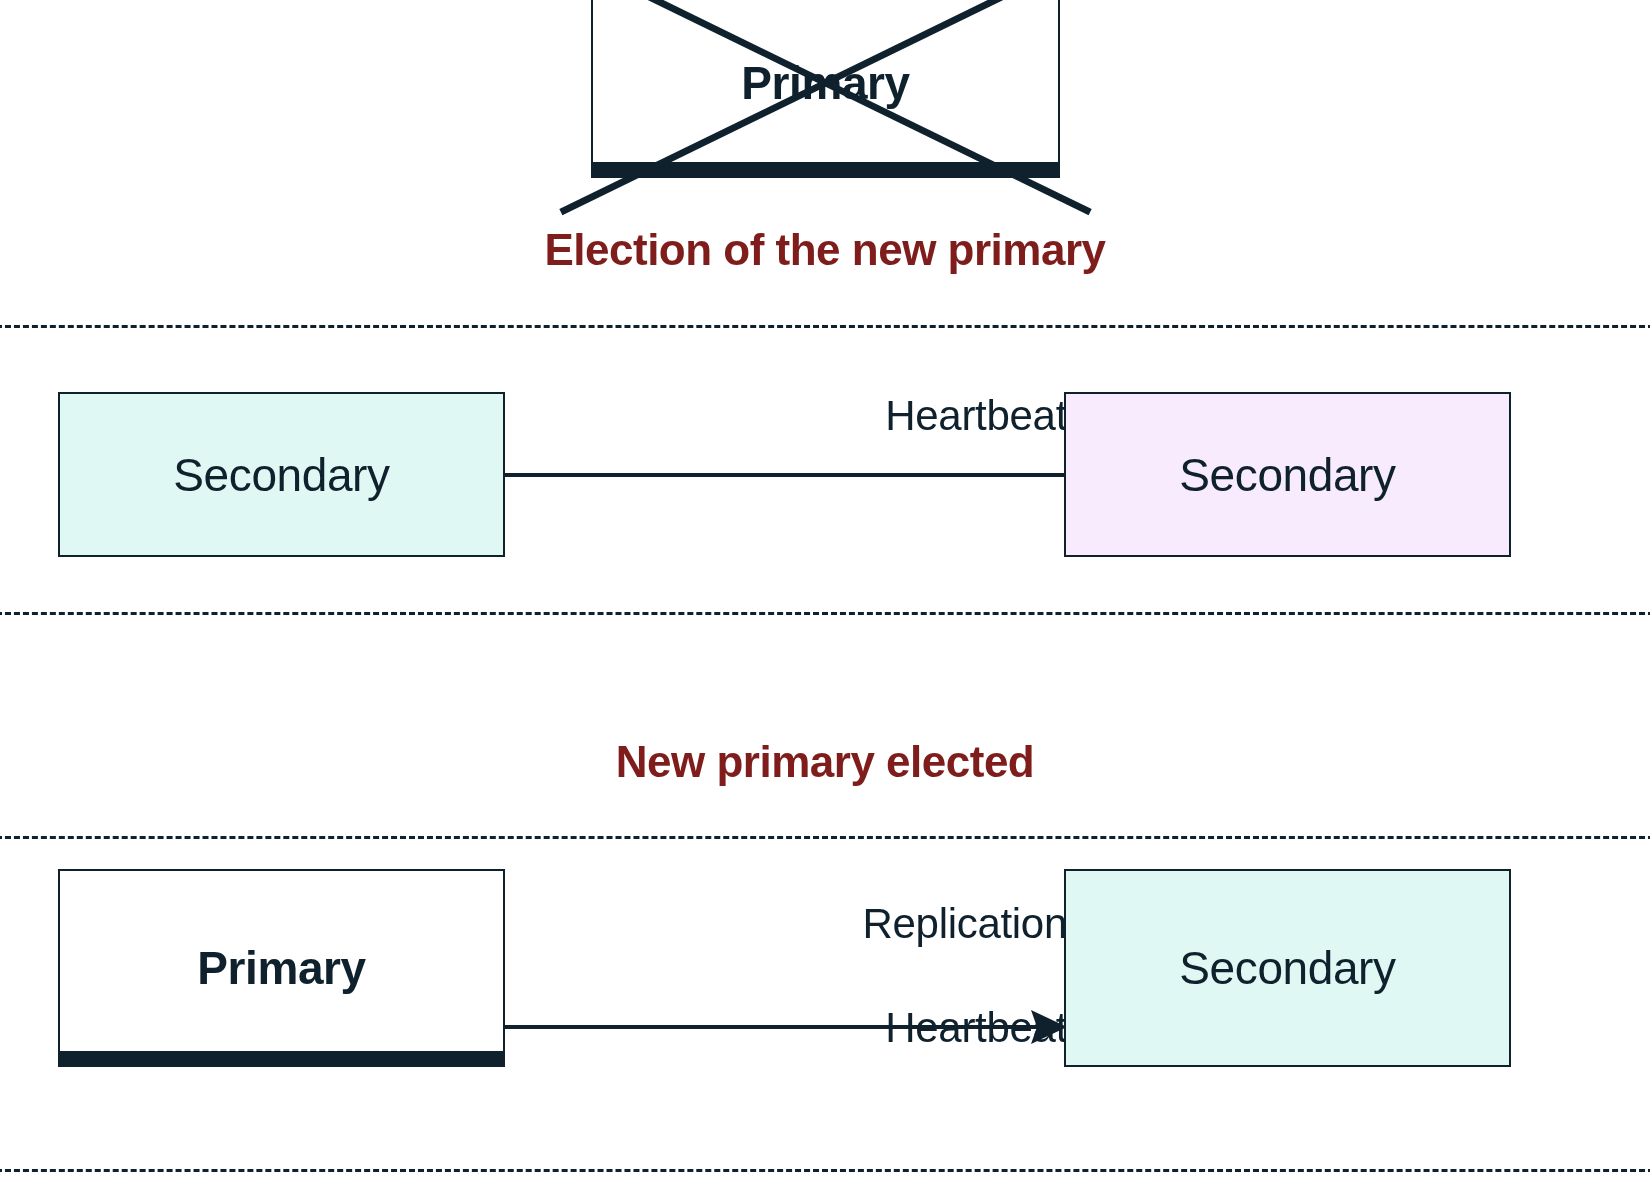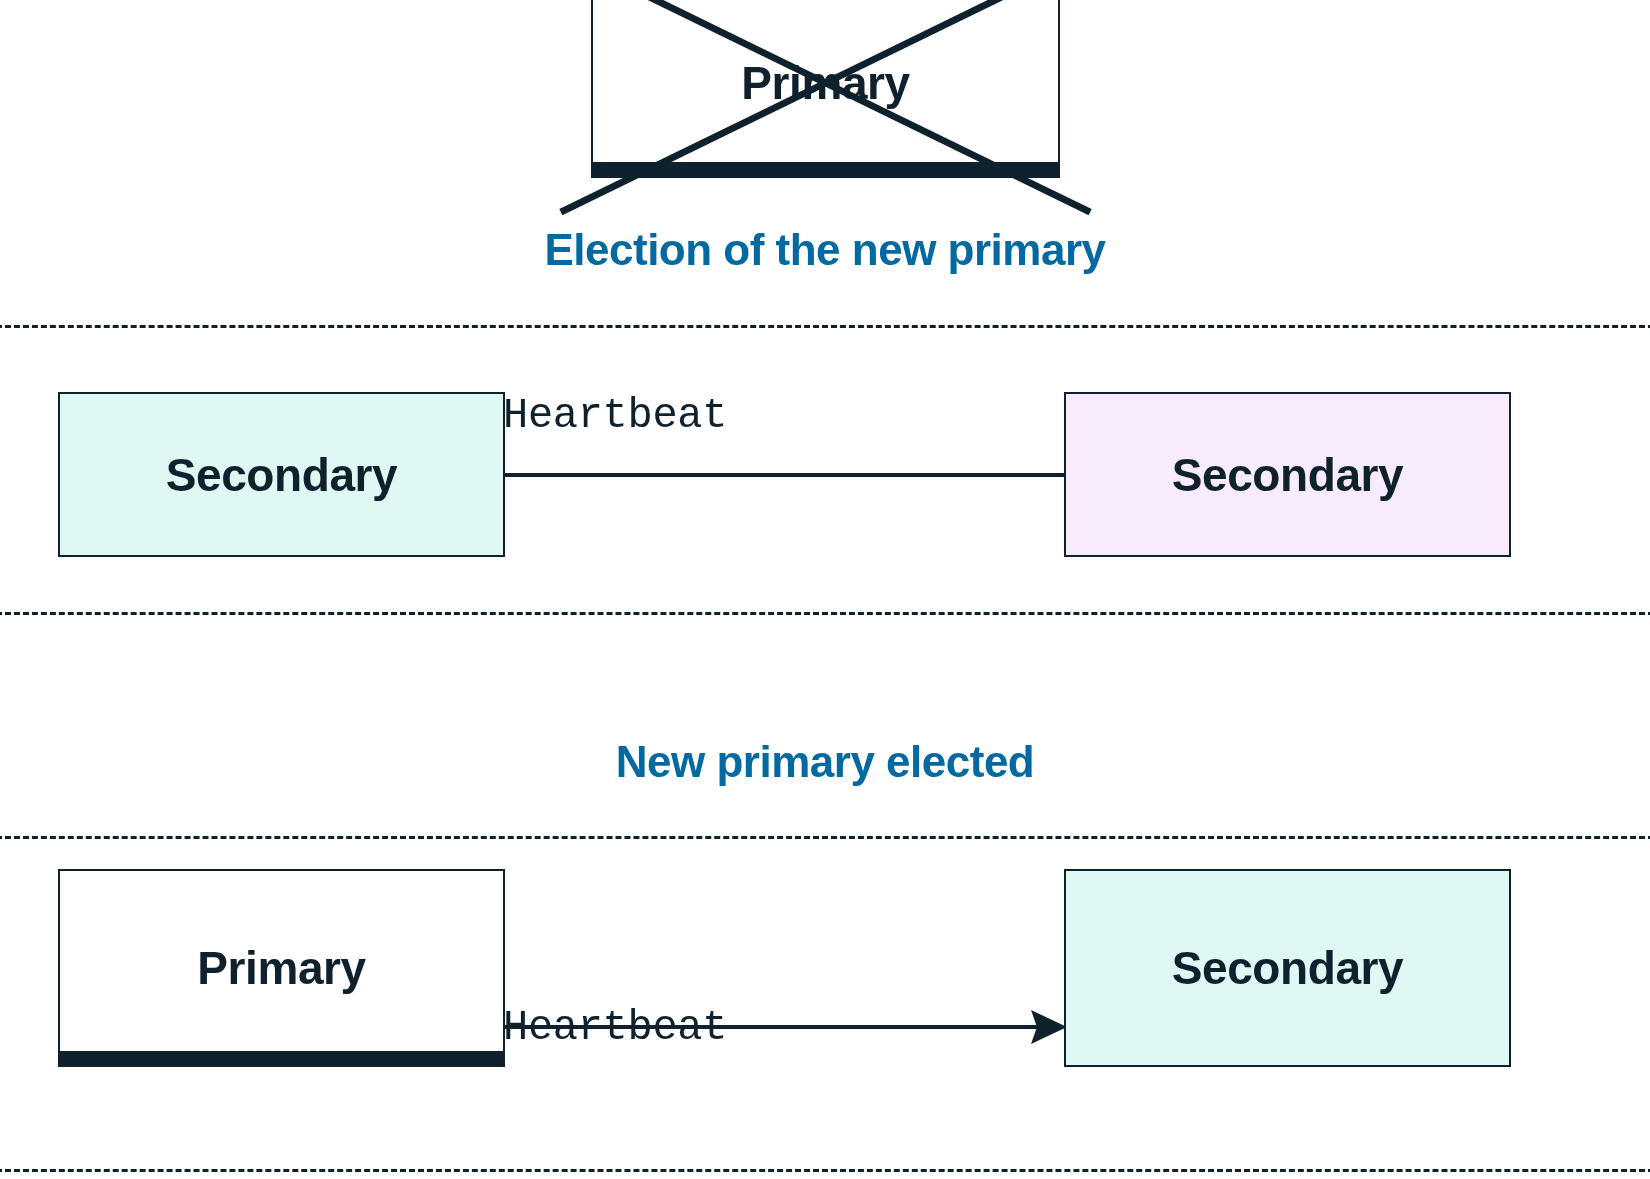--- a/index.html
+++ b/index.html
@@ -29,21 +29,20 @@
     justify-content: center;
     font-size: 46px;
     color: #10212e;
     letter-spacing: -0.4px;
     line-height: 1;
   }
   .node .node-label {
     position: relative;
     z-index: 3;
     white-space: nowrap;
-    font-weight: bold;
   }
 
   
   .node.primary { background: #ffffff; }
   .node.primary .node-label { font-weight: bold; }
   .node.primary::after {
     content: "";
     position: absolute;
     left: -2px;
     right: -2px;
@@ -68,21 +67,21 @@
     pointer-events: none;
   }
 
   
   .section-heading {
     position: absolute;
     width: 100%;
     text-align: center;
     font-size: 44px;
     font-weight: bold;
-    color: #0369a1;
+    color: #7f1d1d;
     letter-spacing: -0.5px;
     line-height: 1;
     white-space: nowrap;
   }
 
   
   .dashed-frame {
     position: absolute;
     border: 3px dashed #10212e;
     background: transparent;
@@ -95,22 +94,21 @@
     pointer-events: none;
   }
 
   .edge-label {
     position: absolute;
     font-size: 42px;
     color: #10212e;
     letter-spacing: -0.3px;
     line-height: 1;
     white-space: nowrap;
-    text-align: left;
-    font-family: Liberation Mono, monospace;
+    text-align: right;
   }
 </style>
 </head>
 <body>
 
 <div id="stage">
 
   <div class="node primary crossed" style="left:591px; top:-12px; width:469px; height:190px;">
     <svg class="cross" viewBox="0 0 569 290" preserveAspectRatio="none">
       <line x1="18" y1="14" x2="551" y2="276" stroke="#10212e" stroke-width="7"></line>
@@ -139,20 +137,21 @@
 
   <div class="section-heading" style="top:733px;margin-top:7px;">New primary elected</div>
 
   <div class="dashed-frame" style="left:-4px; top:836px; width:1658px; height:336px;"></div>
 
   <svg class="connector" style="left:503px; top:1005px; width:564px; height:44px;" viewBox="0 0 564 44">
     <line x1="0" y1="22" x2="546" y2="22" stroke="#10212e" stroke-width="4"></line>
     <polygon points="564,22 528,5 534,22 528,39" fill="#10212e"></polygon>
   </svg>
 
+  <div class="edge-label" style="left:503px; top:903px; width:564px;">Replication</div>
 
   <div class="edge-label" style="left:503px; top:1007px; width:564px;">Heartbeat</div>
 
   <div class="node primary" style="left:58px; top:869px; width:447px; height:198px;">
     <span class="node-label">Primary</span>
   </div>
 
   <div class="node mint" style="left:1064px; top:869px; width:447px; height:198px;">
     <span class="node-label">Secondary</span>
   </div>

